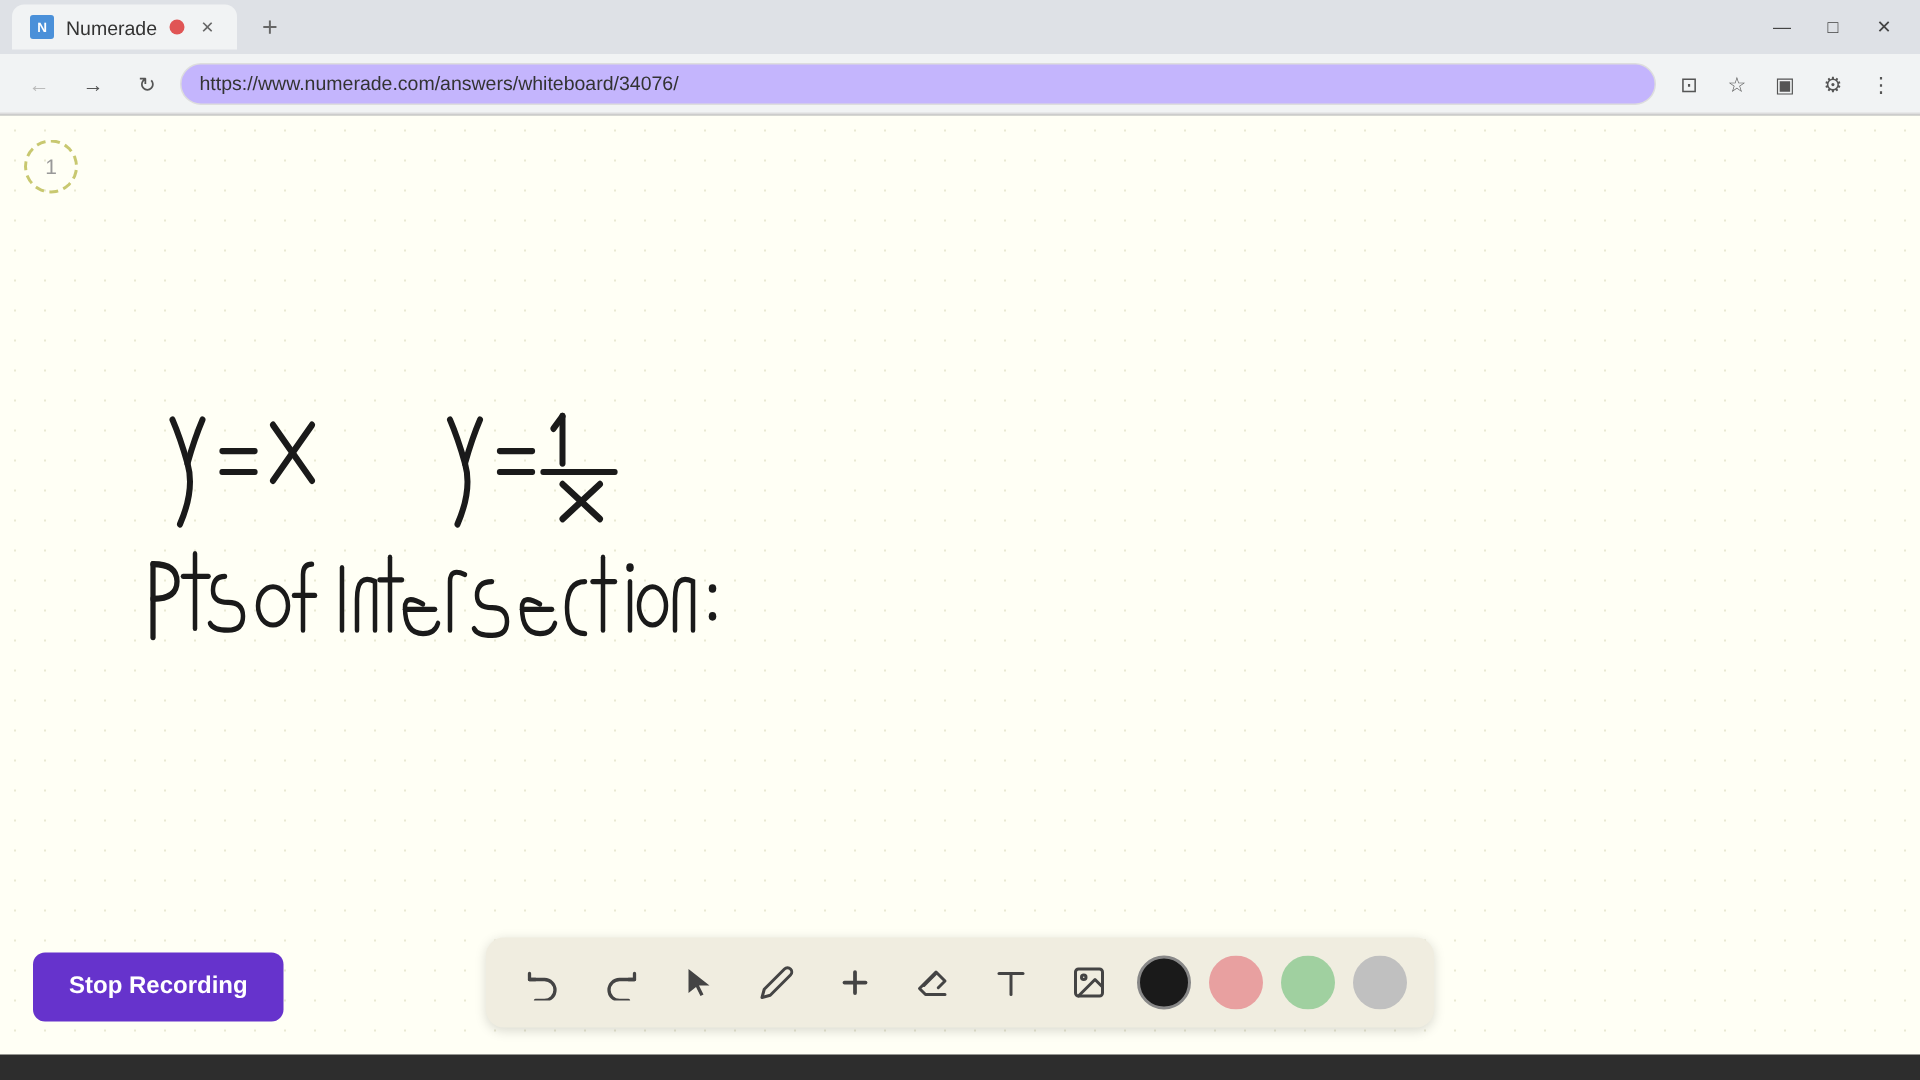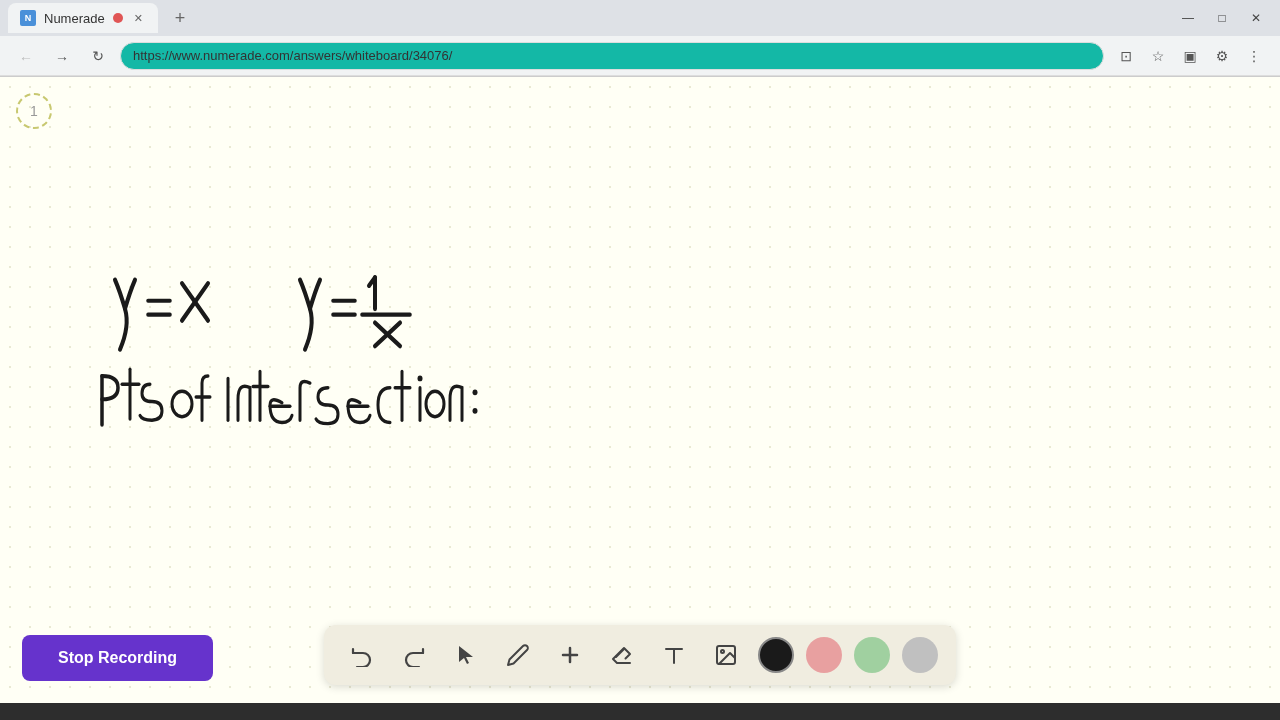--- a/index.html
+++ b/index.html
@@ -115,21 +115,21 @@
       color: #555;
       cursor: pointer;
       border-radius: 50%;
     }
     .nav-btn.disabled { color: #bbb; cursor: default; }
 
     .url-bar {
       flex: 1;
       height: 28px;
       border: none;
-      background: #14b8a6;
+      background: #c4b5fd;
       border-radius: 14px;
       padding: 0 12px;
       font-size: 13px;
       color: #333;
       outline: none;
       border: 1px solid #ddd;
     }
 
     .address-actions {
       display: flex;
@@ -237,21 +237,21 @@
 
     
     .stop-recording {
       position: absolute;
       bottom: 22px;
       left: 22px;
       background: #6633cc;
       color: white;
       border: none;
       border-radius: 8px;
-      padding: 14px 36px;
+      padding: 14px 24px;
       font-size: 16px;
       font-weight: 600;
       cursor: pointer;
       z-index: 20;
     }
   </style>
 </head>
 <body>
 
 <div class="browser-chrome">

